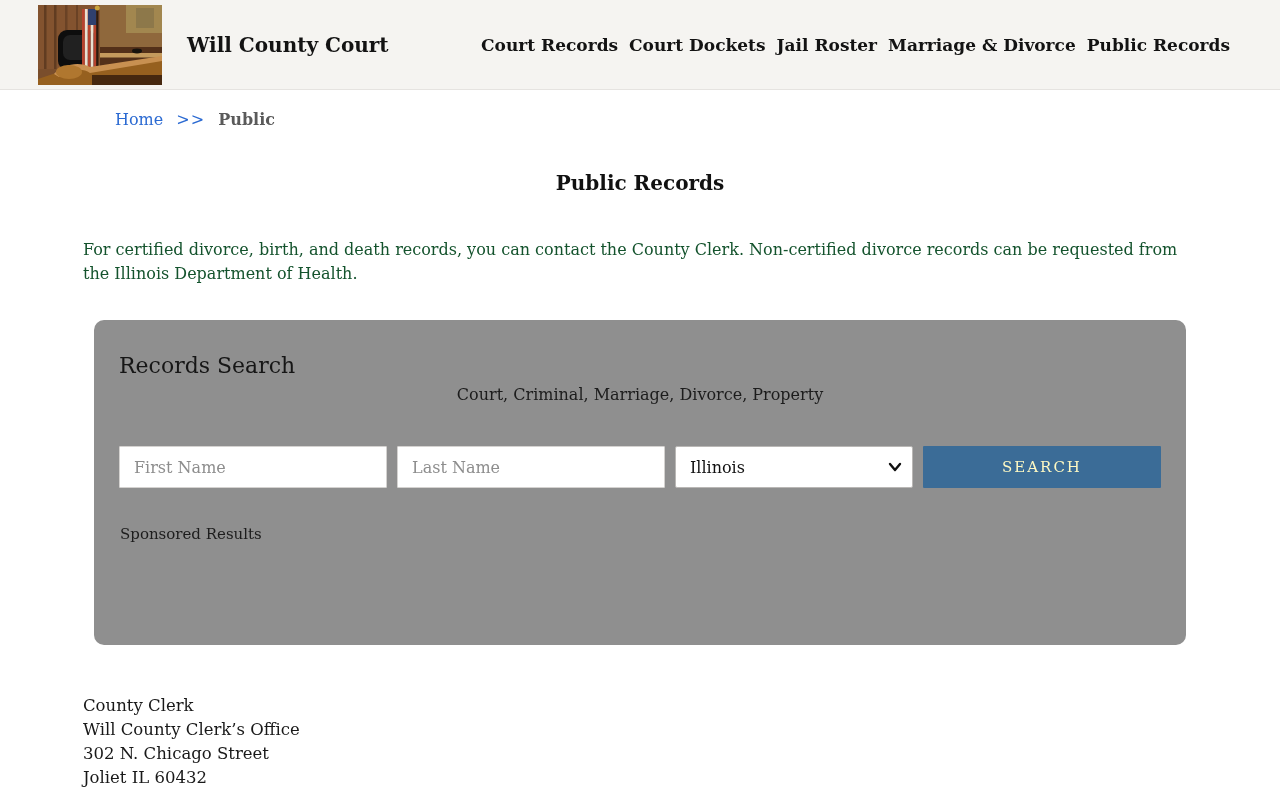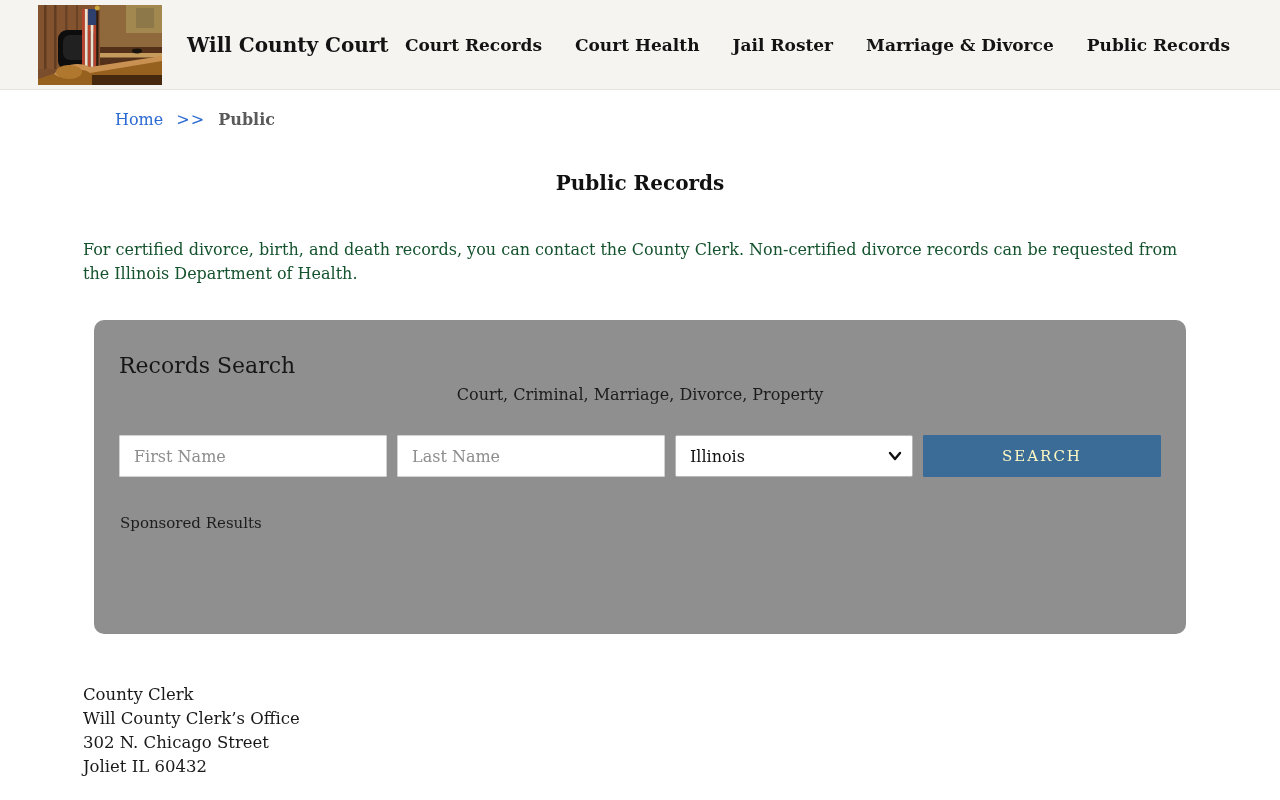--- a/index.html
+++ b/index.html
@@ -29,21 +29,21 @@
   .site-title {
     font-size: 20px;
     font-weight: bold;
     color: #131313;
     margin-left: 25px;
     white-space: nowrap;
   }
   .nav {
     margin-left: auto;
     display: flex;
-    gap: 33px;
+    gap: 11px;
     align-items: center;
   }
   .nav a {
     font-size: 17px;
     font-weight: bold;
     color: #131313;
     text-decoration: none;
     white-space: nowrap;
     cursor: pointer;
   }
@@ -97,21 +97,21 @@
   }
   .panel-subtitle {
     text-align: center;
     font-size: 16px;
     margin-top: 7px;
     color: #1c1c1c;
   }
   .search-row {
     display: flex;
     gap: 10px;
-    margin-top: 31px;
+    margin-top: 42px;
   }
   .search-row > * { flex: 1 1 0; height: 42px; border-radius: 19px; }
   .text-input {
     border: 1px solid #d4d2d0;
     background: #ffffff;
     padding: 0 14px;
     font-size: 16px;
     font-family: "DejaVu Serif", "Liberation Serif", serif;
     color: #333;
     border-radius: 1px;
@@ -202,21 +202,21 @@
 
       <path d="M0,74 L18,68 C24,60 40,57 50,63 L124,52 L124,80 L0,80 Z" fill="#96601f"></path>
       <path d="M16,69 C24,59 42,56 52,62 L124,51 L124,56 L52,68 C44,62 30,65 21,72 Z" fill="#c89051"></path>
       <ellipse cx="31" cy="67" rx="13" ry="7" fill="#b0772f"></ellipse>
       <rect x="54" y="70" width="70" height="10" fill="#46280f"></rect>
     </svg>
   </div>
   <div class="site-title">Will County Court</div>
   <div class="nav">
     <a>Court Records</a>
-    <a>Court Health</a>
+    <a>Court Dockets</a>
     <a>Jail Roster</a>
     <a>Marriage &amp; Divorce</a>
     <a>Public Records</a>
   </div>
 </div>
 
 <div class="breadcrumb">
   <a class="home-link">Home</a>
   <span class="sep">&gt;&gt;</span>
   <span class="current">Public</span>

